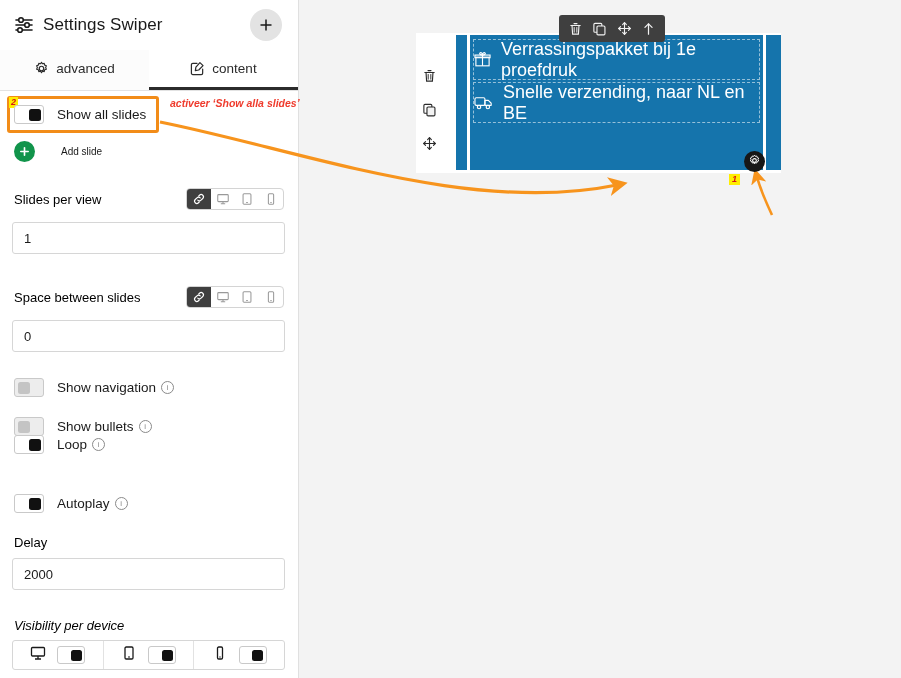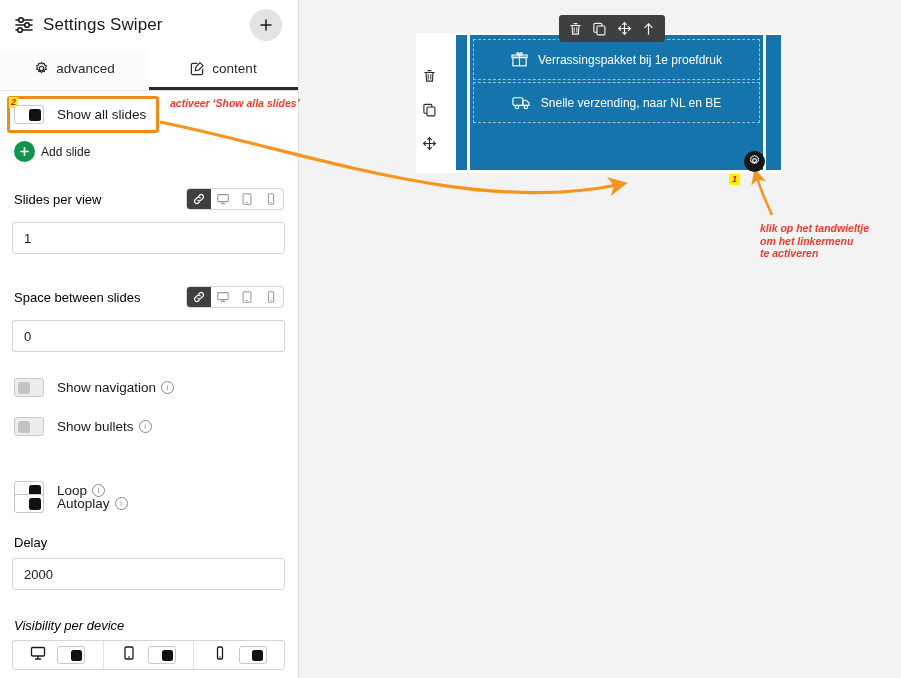--- a/index.html
+++ b/index.html
@@ -82,21 +82,21 @@
     display:inline-block;width:11px;height:11px;border-radius:50%;
     border:1px solid #8a8a8a;color:#8a8a8a;font-size:8px;line-height:11px;
     text-align:center;margin-left:5px;vertical-align:1px;font-style:normal;
   }
 
   .add-slide{position:absolute;left:14px;top:141px;display:flex;align-items:center;cursor:pointer;}
   .add-slide .dot{
     width:21px;height:21px;border-radius:50%;background:#11944b;
     display:flex;align-items:center;justify-content:center;flex:none;
   }
-  .add-slide .txt{font-size:12px;color:#1a1a1a;margin-left:6px;}
+  .add-slide .txt{font-size:10px;color:#1a1a1a;margin-left:26px;}
 
   .field-label{
     position:absolute;left:14px;font-size:13px;color:#000000;
   }
   .dev-pills{
     position:absolute;display:flex;align-items:center;
     height:22px;border:1px solid #d4d4d4;border-radius:4px;
     background:#fff;overflow:hidden;box-sizing:border-box;
   }
   .dev-pills .p{
@@ -155,21 +155,21 @@
   .gap-l{position:absolute;left:467px;top:35px;width:3px;height:135px;background:#ffffff;}
   .gap-r{position:absolute;left:763px;top:35px;width:3px;height:135px;background:#ffffff;}
   .slides{
     position:absolute;left:470px;top:35px;width:293px;height:135px;
     background:#1574ac;box-sizing:border-box;
     padding:4px 3px;
   }
   .slide-row{
     height:41px;display:flex;align-items:center;justify-content:center;
     border:1px dashed rgba(255,255,255,.55);box-sizing:border-box;
-    margin-bottom:2px;color:#ffffff;font-size:12px;gap:10px;
+    margin-bottom:2px;color:#ffffff;font-size:18px;gap:10px;
   }
   .slide-row:last-child{margin-bottom:0;}
   .slide-row svg{display:block;flex:none;}
 
   .gear-btn{
     position:absolute;left:744px;top:151px;width:21px;height:21px;
     border-radius:50%;background:#171717;
     display:flex;align-items:center;justify-content:center;
     cursor:pointer;z-index:7;
   }
@@ -321,21 +321,21 @@
       <span class="sw-label">Show navigation</span>
       <span class="info-i">i</span>
     </div>
     <div class="row-toggle" style="top:408px;">
       <span class="sw off">
           <i></i>
         </span>
       <span class="sw-label">Show bullets</span>
       <span class="info-i">i</span>
     </div>
-    <div class="row-toggle" style="top:472px;">
+    <div class="row-toggle" style="top:426px;">
       <span class="sw on">
           <i></i>
         </span>
       <span class="sw-label">Loop</span>
       <span class="info-i">i</span>
     </div>
     <div class="row-toggle" style="top:485px;">
       <span class="sw on">
           <i></i>
         </span>
@@ -494,17 +494,14 @@
     <defs>
       <marker id="ah" markerWidth="6" markerHeight="6" refX="2.6" refY="3" orient="auto">
         <path d="M0,0 L6,3 L0,6 L1.6,3 z" fill="#f7941d"></path>
       </marker>
     </defs>
     <path d="M160,122 C300,150 470,215 617,185" fill="none" stroke="#f7941d" stroke-width="3.2" marker-end="url(#ah)"></path>
     <path d="M772,215 C765,200 760,188 757,177" fill="none" stroke="#f7941d" stroke-width="2.6" marker-end="url(#ah)"></path>
   </svg>
 
   <div class="note-red note-1">activeer ‘Show alla slides’</div>
-  <div class="note-red note-2">klik op het tandwieltje
-om het linkermenu
-te activeren</div>
 
 </div>
 
 </body></html>

